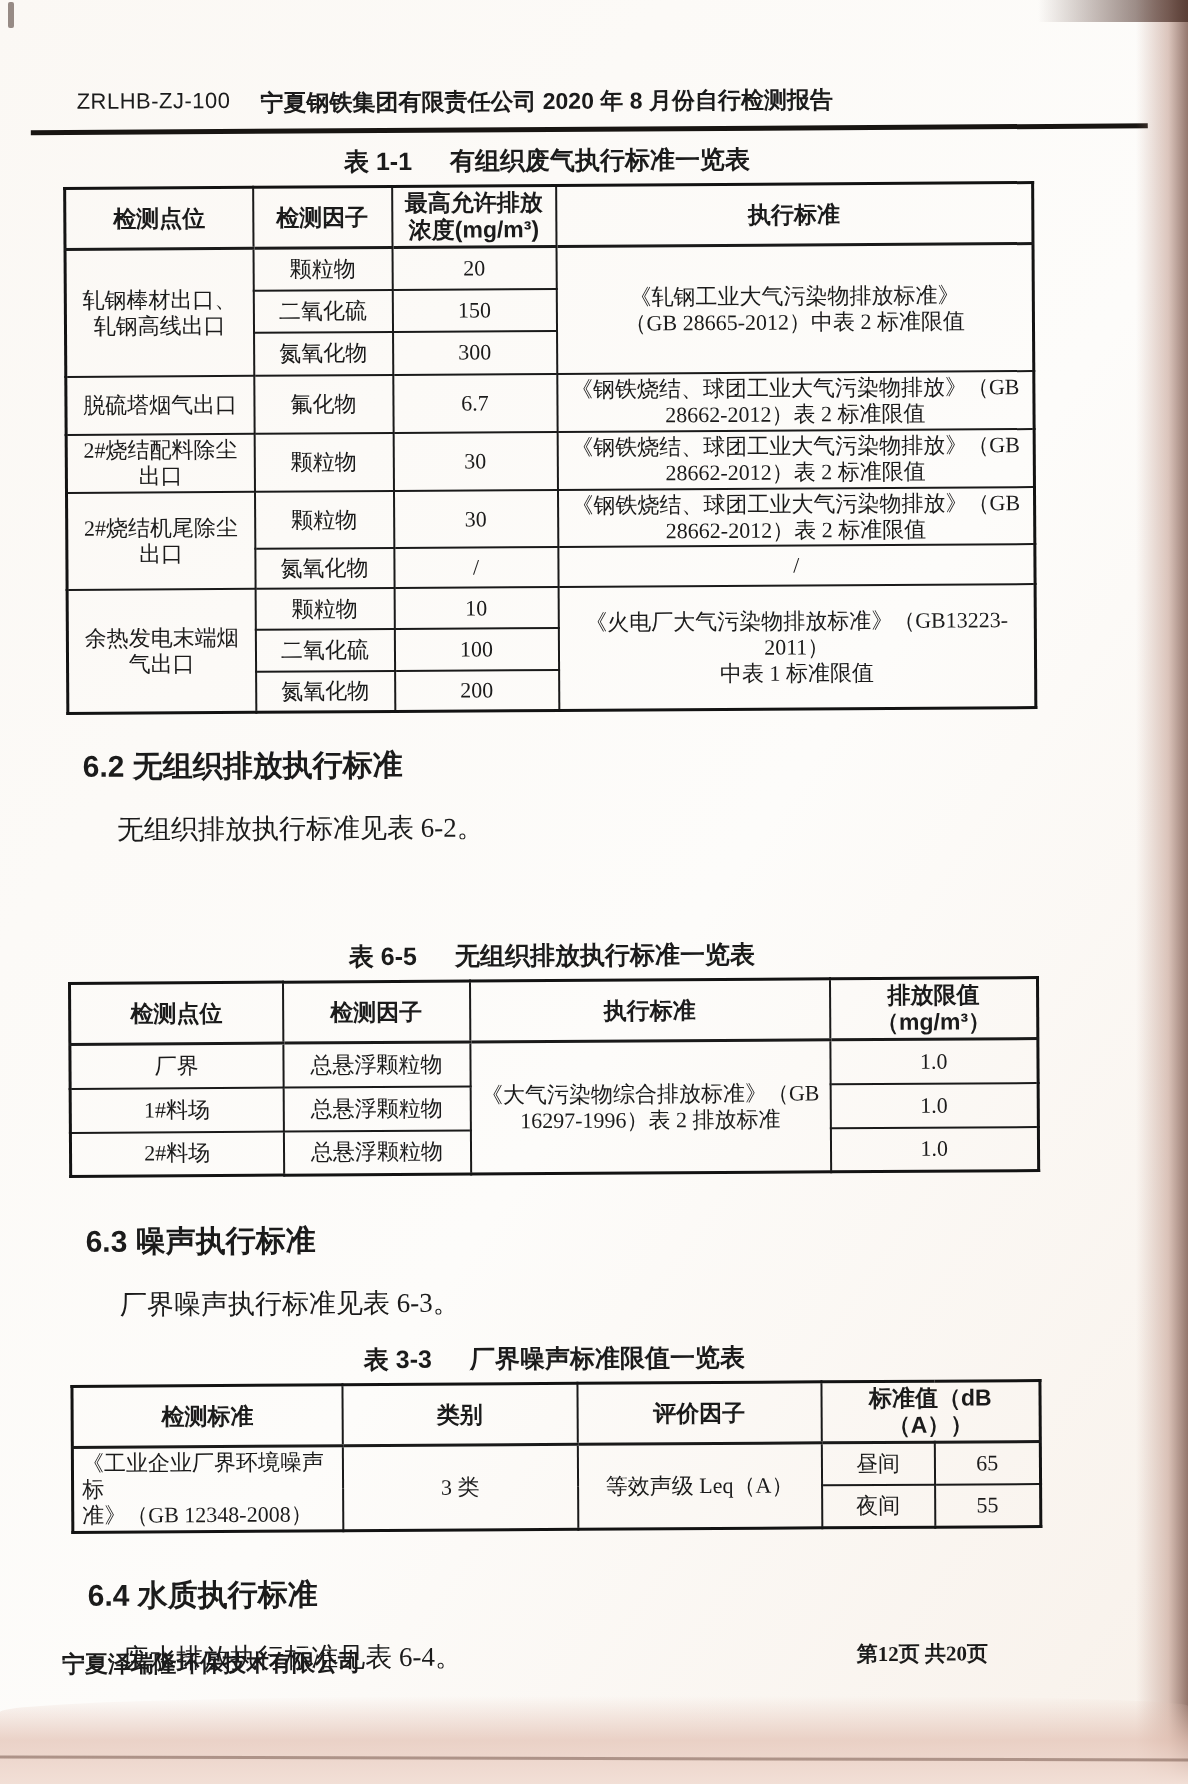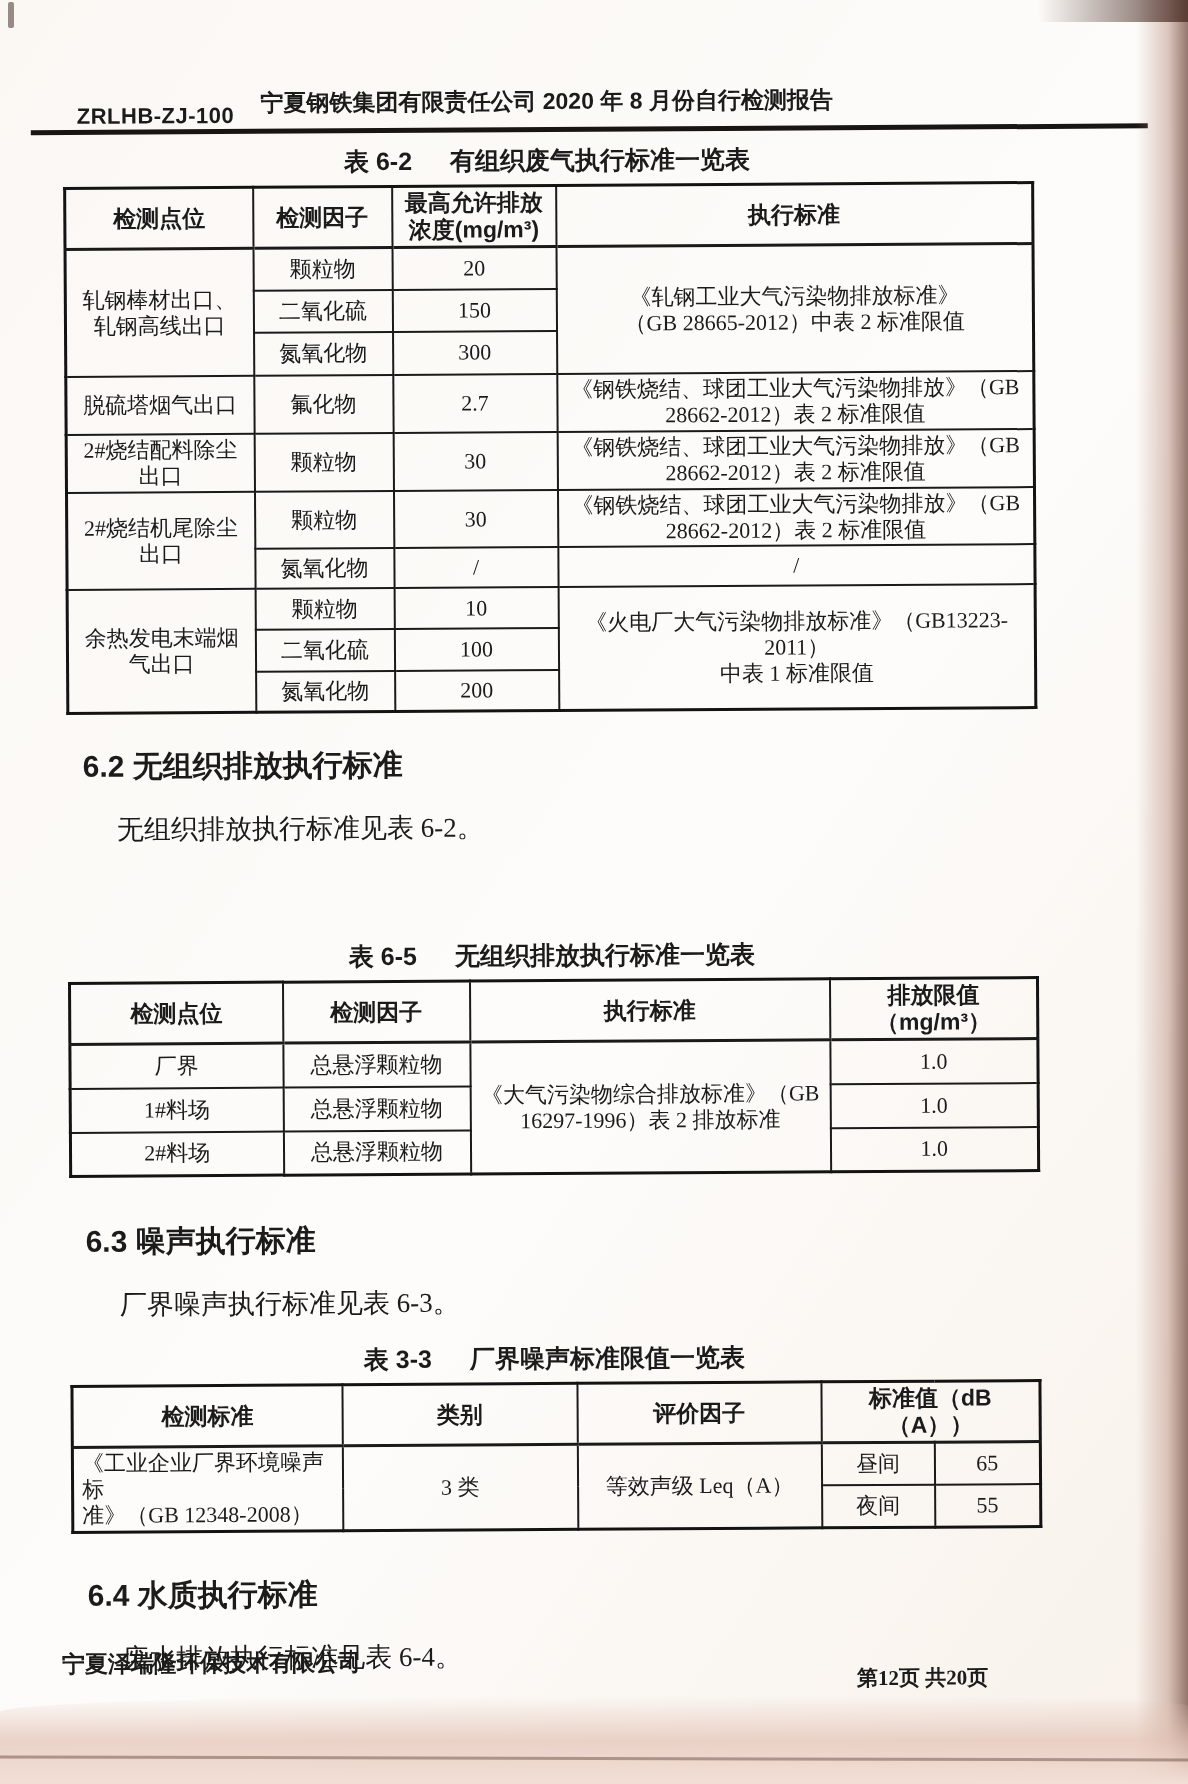--- a/index.html
+++ b/index.html
@@ -16,21 +16,21 @@
   }
   .content {
     position:absolute; left:62px; top:0; width:968px;
     transform:rotate(-0.35deg); transform-origin:50% 0;
   }
   
   .doc-header { position:relative; padding-top:86px; height:122px; }
   .doc-code {
     position:absolute; left:14px; top:86px;
     font-family:"Liberation Sans","DejaVu Sans",sans-serif;
-    font-weight:bold; font-size:22px; letter-spacing:.5px;margin-top:15px;
+    font-weight:normal; font-size:22px; letter-spacing:.5px;
   }
   .doc-title {
     display:block; text-align:center;
     font-family:"Liberation Sans","DejaVu Sans",sans-serif;
     font-weight:bold; font-size:23px;
   }
   .header-rule { height:5px; background:#181512; margin:10px 0 0 -32px; width:1117px; }
   
   .tbl-caption {
     text-align:center; font-weight:bold; font-size:25px;
@@ -63,21 +63,21 @@
   .h64 { margin-top:42px; }
   .para { font-size:27px; margin:24px 0 0 50px; }
   
   .footer { position:absolute; left:62px; top:1646px; width:968px; transform:rotate(-0.35deg); }
   .footer-company {
     font-family:"Liberation Sans","DejaVu Sans",sans-serif;
     font-weight:bold; font-size:23px;
   }
   .footer-page {
     position:absolute; right:42px; top:-4px;
-    font-weight:bold; font-size:21px;margin-top:24px;
+    font-weight:bold; font-size:21px;
   }
   
   .edge-right {
     position:absolute; top:0; right:0; width:52px; height:100%;
     background:linear-gradient(to right, rgba(193,154,139,0) 0%, rgba(186,143,128,.5) 62%, rgba(122,86,75,.8) 100%);
   }
   .edge-top-right {
     position:absolute; top:0; right:0; width:150px; height:22px;
     background:linear-gradient(to right, rgba(90,60,50,0), rgba(80,52,44,.85));
   }
@@ -101,21 +101,21 @@
 <div class="page">
   <div class="content">
 
     <div class="doc-header">
       <span class="doc-code">ZRLHB-ZJ-100</span>
       <span class="doc-title">宁夏钢铁集团有限责任公司 2020 年 8 月份自行检测报告</span>
       <div class="header-rule"></div>
     </div>
 
     <div class="tbl-caption cap1">
-      <span class="cap-label">表 6-2</span><span>有组织废气执行标准一览表</span>
+      <span class="cap-label">表 1-1</span><span>有组织废气执行标准一览表</span>
     </div>
 
     <table class="t">
       <colgroup>
           <col style="width:188px">
           <col style="width:139px">
           <col style="width:164px">
           <col style="width:477px">
         </colgroup>
       <tbody>
@@ -138,21 +138,21 @@
         <td>二氧化硫</td>
         <td>150</td>
       </tr>
       <tr style="height:43px">
         <td>氮氧化物</td>
         <td>300</td>
       </tr>
       <tr style="height:53px">
         <td>脱硫塔烟气出口</td>
         <td>氟化物</td>
-        <td>2.7</td>
+        <td>6.7</td>
         <td class="prewrap">《钢铁烧结、球团工业大气污染物排放》（GB
 28662-2012）表 2 标准限值</td>
       </tr>
       <tr style="height:50px">
         <td class="prewrap">2#烧结配料除尘
 出口</td>
         <td>颗粒物</td>
         <td>30</td>
         <td class="prewrap">《钢铁烧结、球团工业大气污染物排放》（GB
 28662-2012）表 2 标准限值</td>

